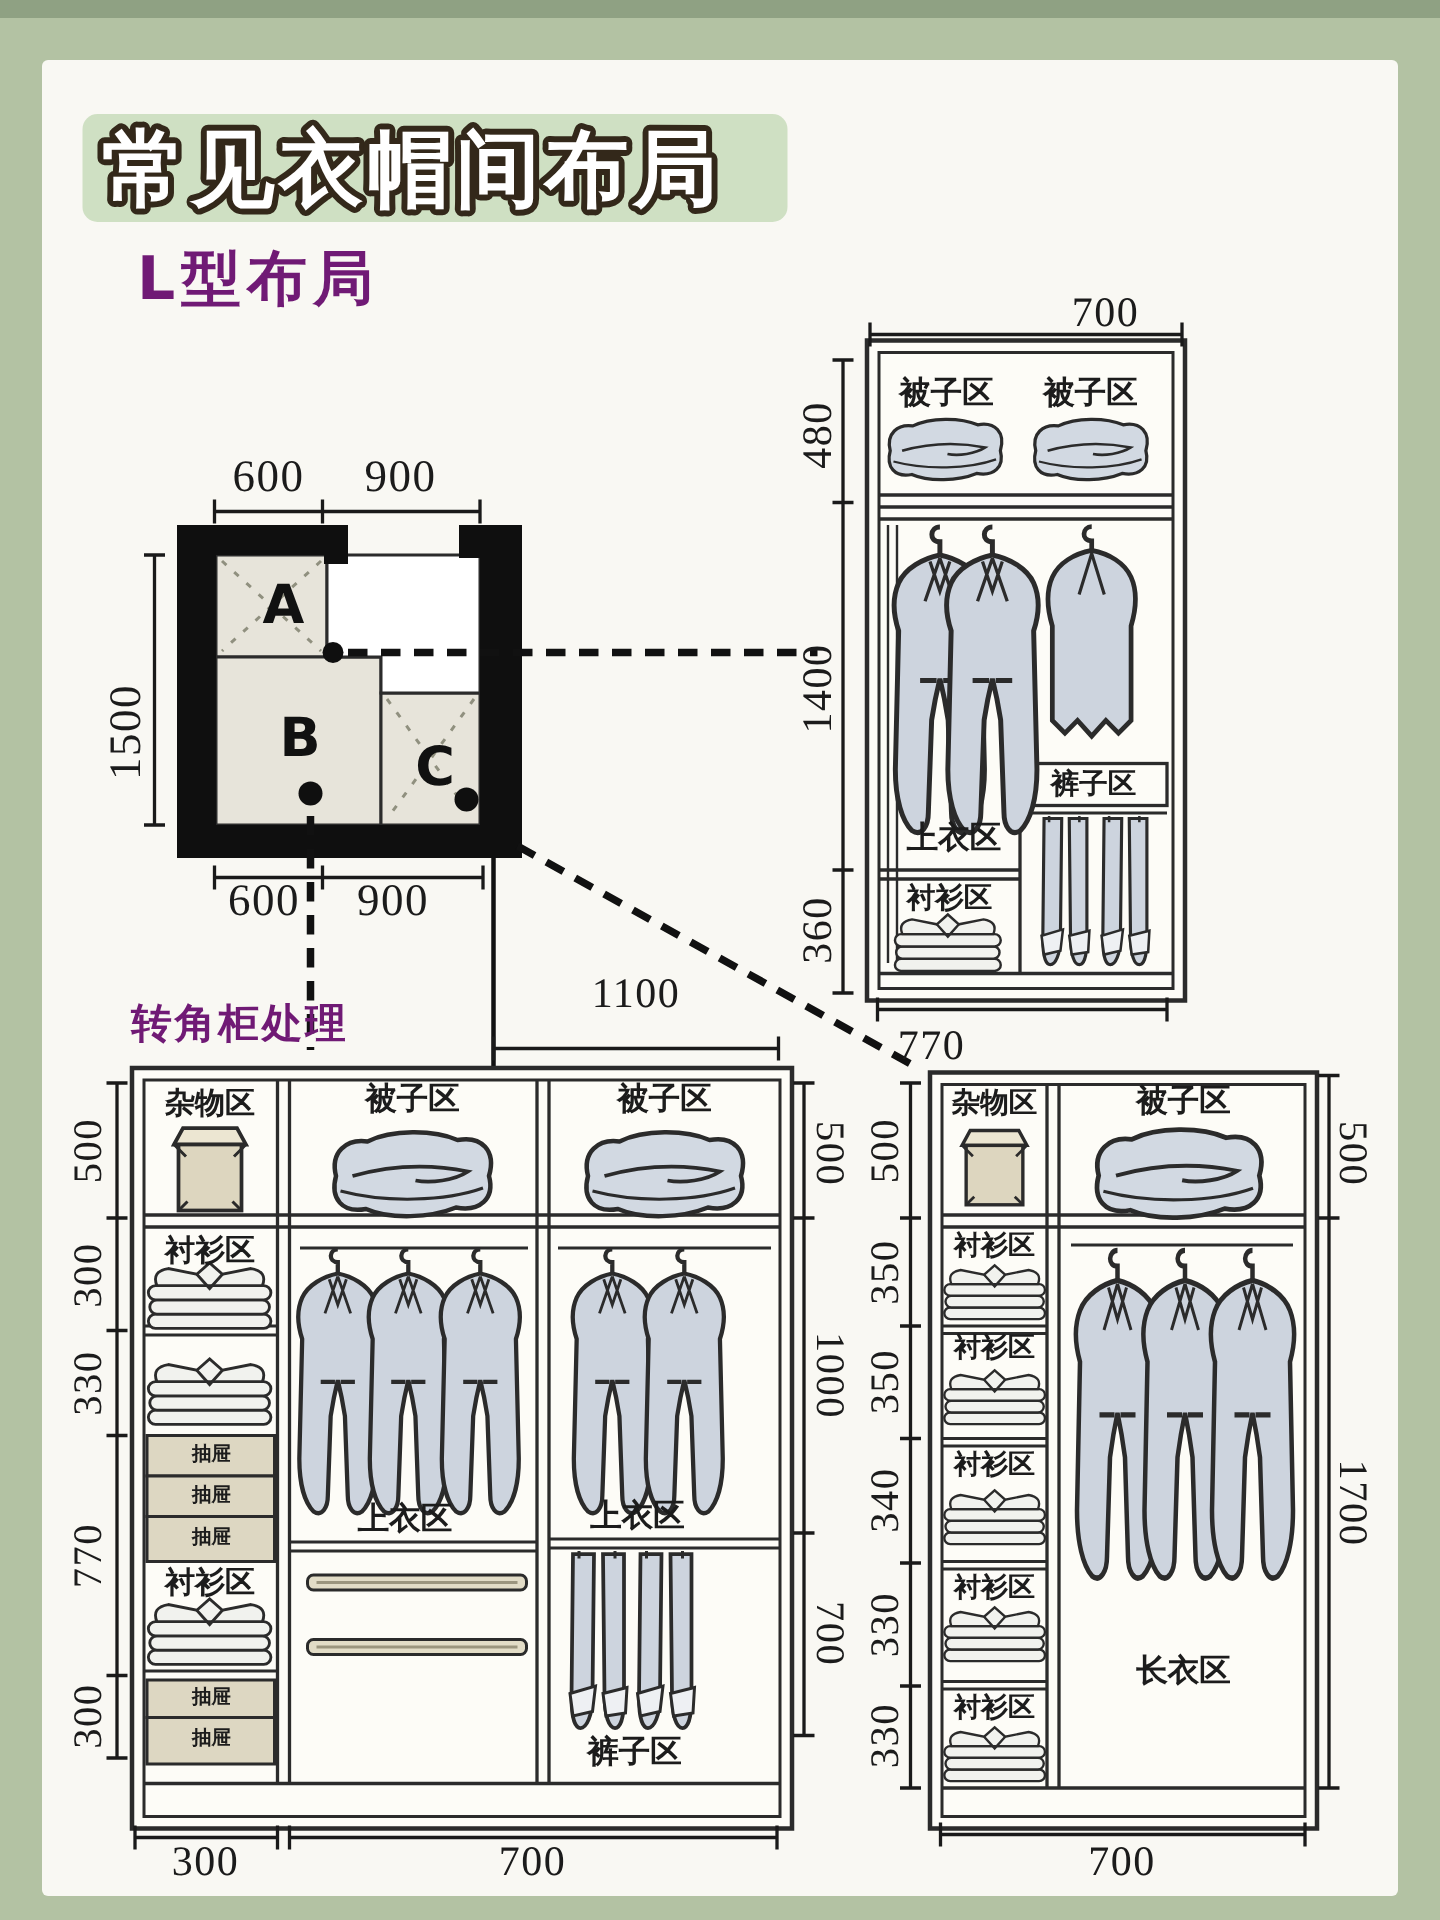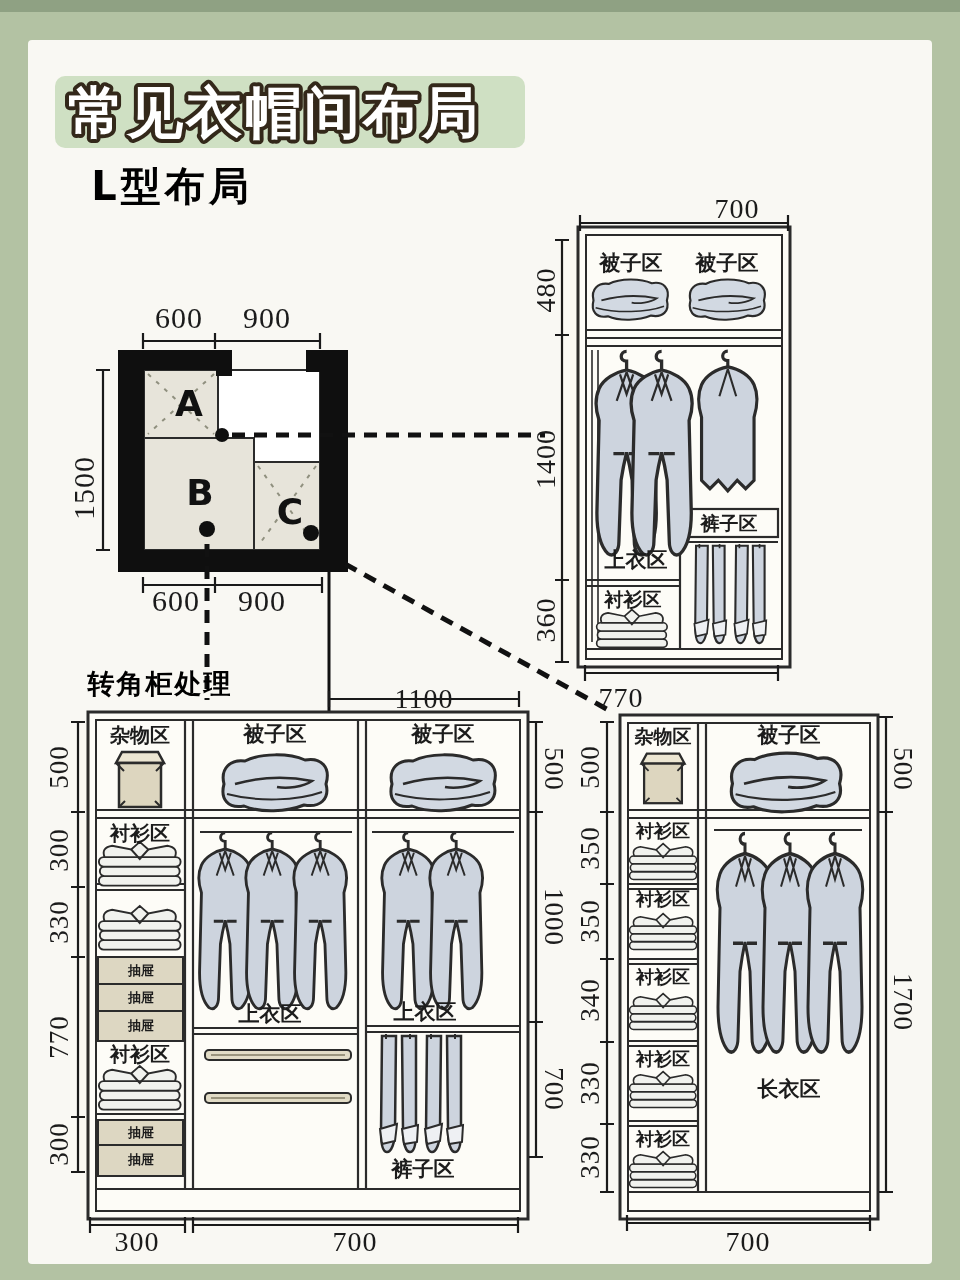--- a/index.html
+++ b/index.html
@@ -2,21 +2,21 @@
 <html><head>
 <meta charset="utf-8">
 <style>
   html,body{margin:0;padding:0;background:#8fa183;}
   .canvas{position:relative;width:960px;height:1280px;margin:12px auto;overflow:hidden;
           background:#b3c2a3;font-family:"DejaVu Sans",sans-serif;}
   .card{position:absolute;left:28px;top:28px;width:904px;height:1224px;background:#f9f8f3;border-radius:4px;}
   svg.art{position:absolute;left:0;top:0;width:960px;height:1280px;}
   .lbl{position:absolute;transform:translate(-50%,-50%);white-space:nowrap;color:#1c1c1c;
        font-weight:700;line-height:1;}
-  .head{font-weight:900;letter-spacing:4px;color:#000000;}
+  .head{font-weight:900;letter-spacing:4px;color:#701a75;}
   .num{font-family:"Liberation Serif","DejaVu Serif",serif;font-weight:400;color:#1b1b1b;letter-spacing:1px;}
   .v{transform:translate(-50%,-50%) rotate(-90deg);}
   .vf{transform:translate(-50%,-50%) rotate(90deg);}
   .zl{font-size:21px;font-family:Liberation Mono, monospace;}
   .dr{font-size:13px;}
   .zone-letter{font-weight:900;font-size:36px;color:#111;}
 </style>
 </head>
 <body>
 
@@ -178,21 +178,21 @@
   <div class="lbl num v" style="left:546px;top:278px;font-size:28px;">480</div>
   <div class="lbl num v" style="left:546px;top:447px;font-size:28px;">1400</div>
   <div class="lbl num v" style="left:546px;top:608px;font-size:28px;">360</div>
   <div class="lbl num" style="left:621px;top:686px;font-size:28px;">770</div>
   <div class="lbl zl" style="left:631px;top:252px;">被子区</div>
   <div class="lbl zl" style="left:727px;top:252px;">被子区</div>
   <div class="lbl zl" style="left:636px;top:549px;">上衣区</div>
   <div class="lbl" style="left:633px;top:587px;font-size:19px;">衬衫区</div>
   <div class="lbl" style="left:729px;top:511px;font-size:19px;">裤子区</div>
 
-  <div class="lbl num" style="left:424px;top:687px;font-size:28px;font-family:Liberation Serif, serif;">1100</div>
+  <div class="lbl num" style="left:424px;top:651px;font-size:28px;font-family:Liberation Serif, serif;">1100</div>
   <div class="lbl num v" style="left:59px;top:755px;font-size:27px;">500</div>
   <div class="lbl num v" style="left:59px;top:838px;font-size:27px;">300</div>
   <div class="lbl num v" style="left:59px;top:910px;font-size:27px;">330</div>
   <div class="lbl num v" style="left:59px;top:1025px;font-size:27px;">770</div>
   <div class="lbl num v" style="left:59px;top:1132px;font-size:27px;">300</div>
   <div class="lbl num vf" style="left:553px;top:757px;font-size:27px;">500</div>
   <div class="lbl num vf" style="left:553px;top:905px;font-size:27px;">1000</div>
   <div class="lbl num vf" style="left:553px;top:1077px;font-size:27px;">700</div>
   <div class="lbl num" style="left:137px;top:1230px;font-size:28px;">300</div>
   <div class="lbl num" style="left:355px;top:1230px;font-size:28px;">700</div>
@@ -219,14 +219,14 @@
   <div class="lbl num vf" style="left:902px;top:757px;font-size:27px;">500</div>
   <div class="lbl num vf" style="left:902px;top:990px;font-size:27px;">1700</div>
   <div class="lbl num" style="left:748px;top:1230px;font-size:28px;">700</div>
   <div class="lbl" style="left:663px;top:724px;font-size:19px;">杂物区</div>
   <div class="lbl zl" style="left:789px;top:724px;">被子区</div>
   <div class="lbl" style="left:663px;top:819px;font-size:18px;">衬衫区</div>
   <div class="lbl" style="left:663px;top:887px;font-size:18px;">衬衫区</div>
   <div class="lbl" style="left:663px;top:965px;font-size:18px;">衬衫区</div>
   <div class="lbl" style="left:663px;top:1047px;font-size:18px;">衬衫区</div>
   <div class="lbl" style="left:663px;top:1127px;font-size:18px;">衬衫区</div>
-  <div class="lbl zl" style="left:789px;top:1078px;">长衣区</div>
+  <div class="lbl zl" style="left:789px;top:1104px;">长衣区</div>
 </div>
 
 </body></html>

